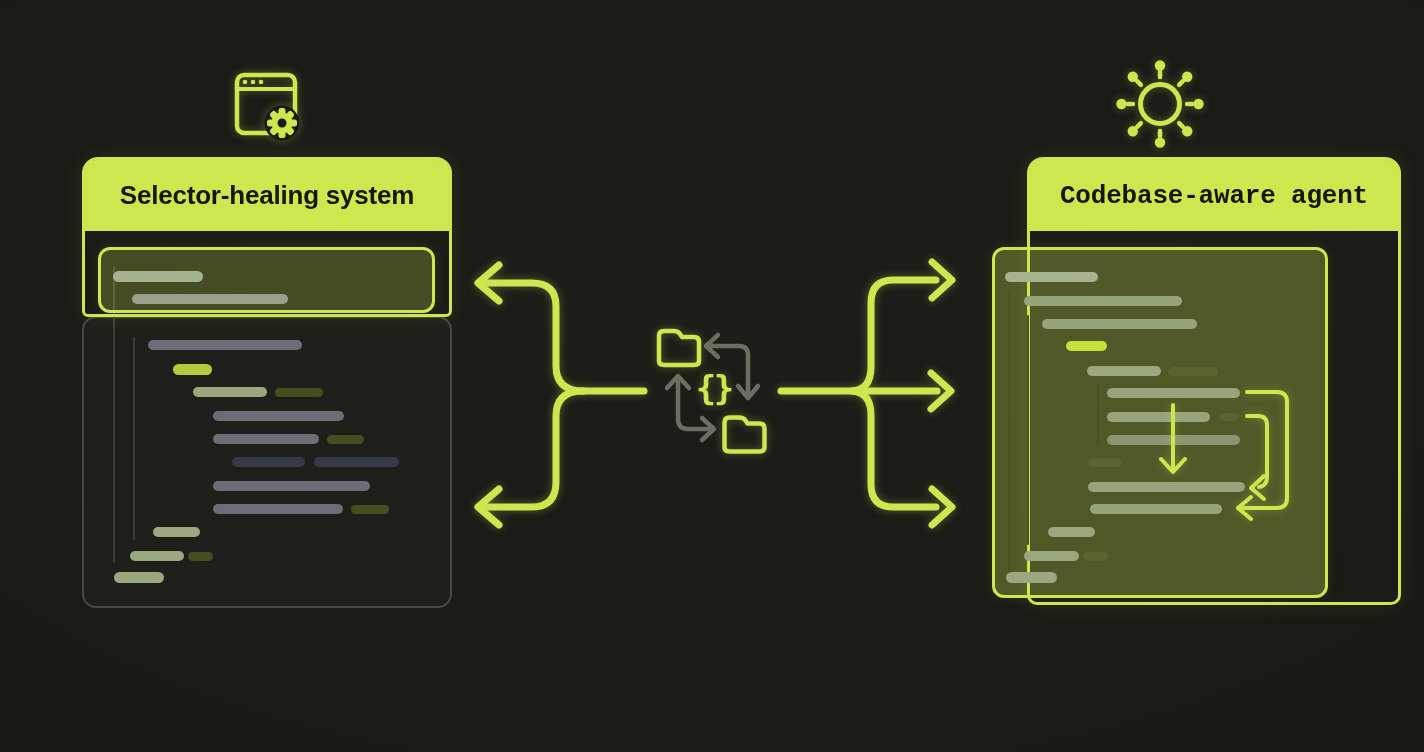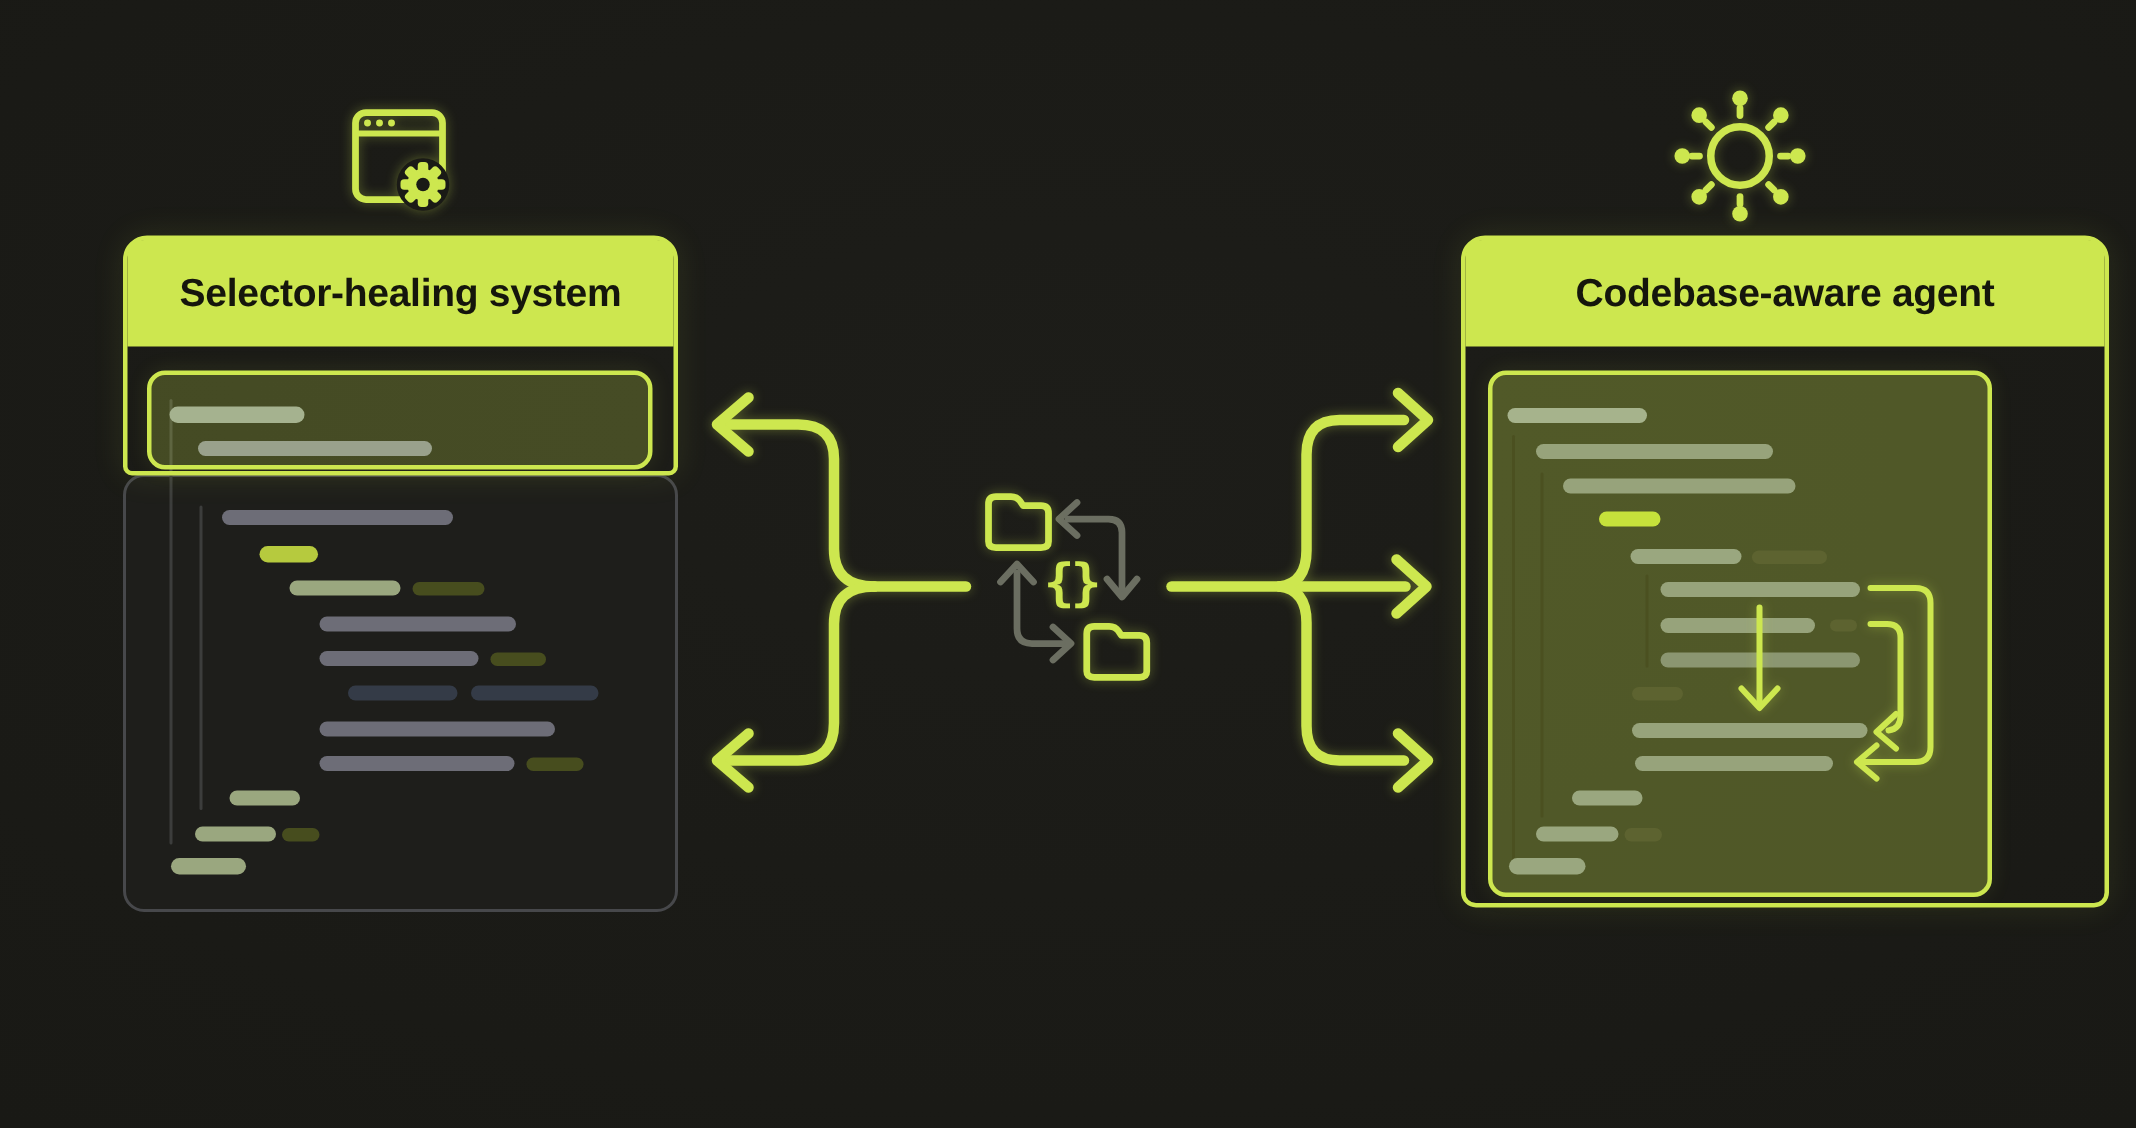--- a/index.html
+++ b/index.html
@@ -48,21 +48,21 @@
     </div>
 
   <div class="panel-top" style="left:82px;top:157px;width:370px;height:160px;z-index:3;">
     <div class="panel-header">
       <span class="panel-title">Selector-healing system</span>
     </div>
   </div>
 
   <div class="hl-box" style="left:98px;top:247px;width:337px;height:66px;z-index:4;background:rgba(205,231,79,0.24);"></div>
 
-  <div class="panel-top" style="left:974px;top:157px;width:432px;height:448px;border-radius:16px 16px 10px 10px;z-index:3;">
+  <div class="panel-top" style="left:1027px;top:157px;width:374px;height:448px;border-radius:16px 16px 10px 10px;z-index:3;font-family:Liberation Mono, monospace;">
     <div class="panel-header">
       <span class="panel-title">Codebase-aware agent</span>
     </div>
   </div>
 
   <div class="hl-box" style="left:992px;top:247px;width:336px;height:351px;z-index:4;background:rgba(205,231,79,0.30);"></div>
 
   <div id="right-guides" class="layer" style="z-index:5;">
       <div class="guide" style="left: 1008px; top: 290px; height: 285px; background: rgb(75, 80, 32);"></div>
       <div class="guide" style="left: 1027px; top: 315px; height: 230px; background: rgb(75, 80, 32);"></div>

